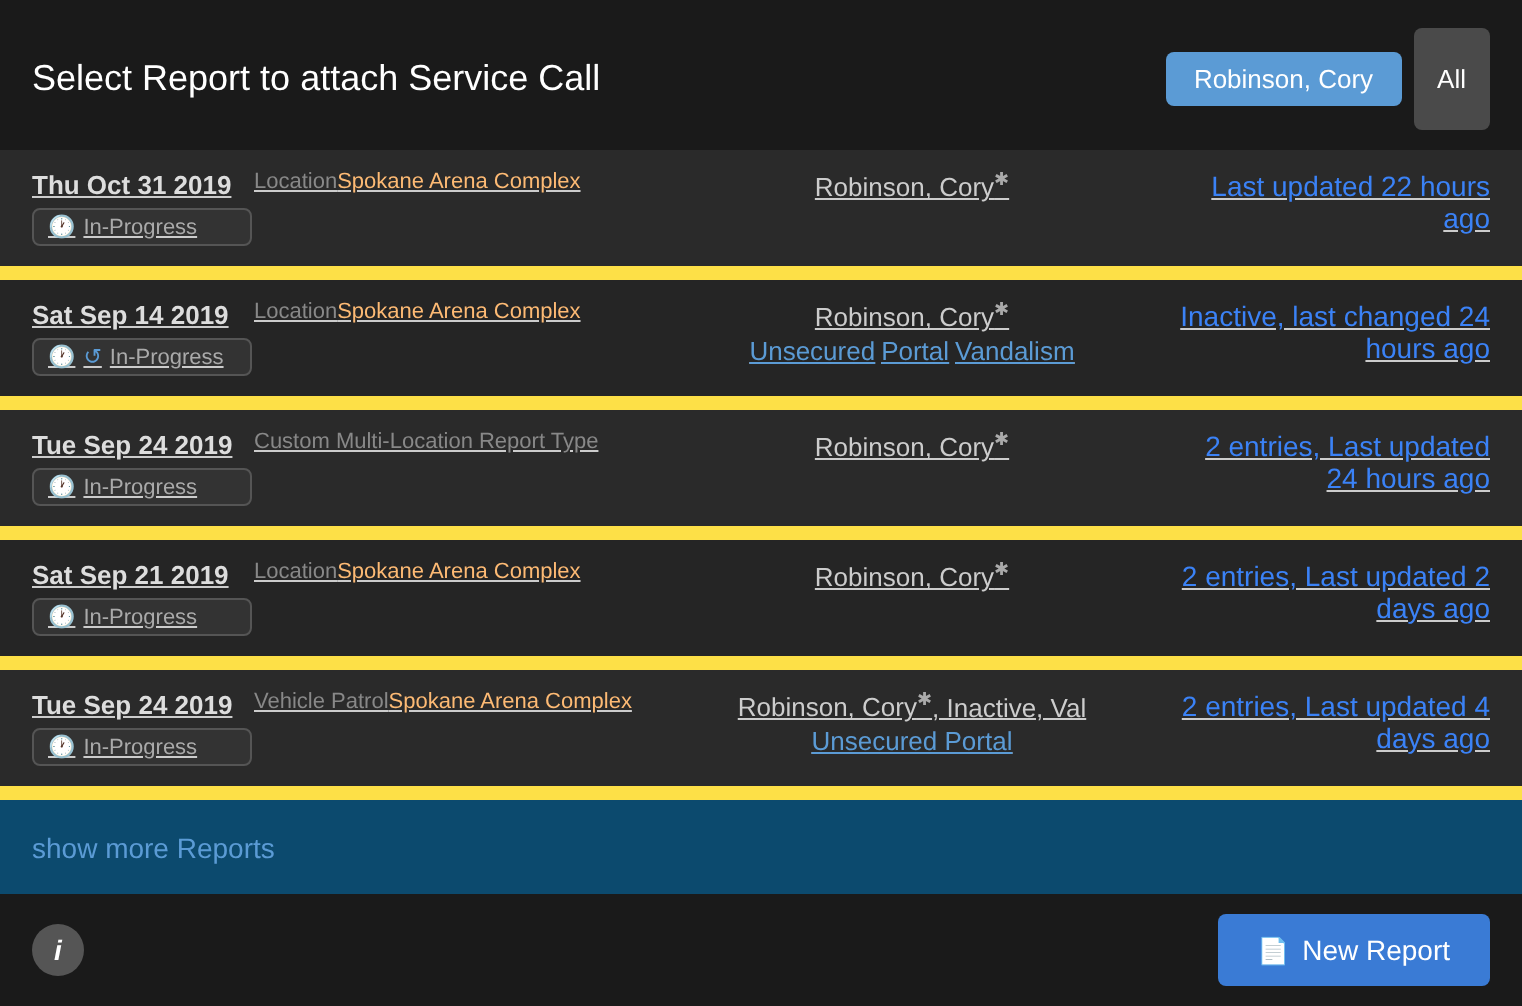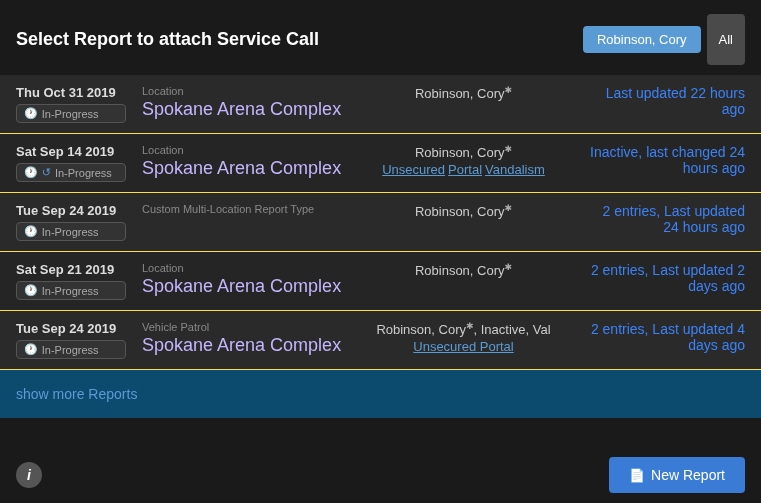--- a/index.html
+++ b/index.html
@@ -16,21 +16,21 @@
     .header {
       display: flex;
       align-items: center;
       justify-content: space-between;
       padding: 14px 16px 10px 16px;
       background: #1a1a1a;
     }
     .header-title {
       color: #fff;
       font-size: 18px;
-      font-weight: bold;
+      font-weight: normal;
       text-align: center;
     }
     .header-right {
       display: flex;
       align-items: center;
       gap: 6px;
     }
     .btn-name {
       background: #5b9bd5;
       color: #fff;
@@ -50,23 +50,24 @@
       cursor: pointer;
     }
     .report-list {
       background: #2a2a2a;
       margin: 0;
     }
     .report-row {
       display: flex;
       align-items: flex-start;
       padding: 10px 16px;
-      border-bottom: 1px solid #fde047;
-      gap: 16px;
-      cursor: pointer;
+      border-bottom: 7px solid #fde047;
+      gap: 1px;
+      cursor: pointer;
+      text-decoration: underline;
     }
     .report-row.alt {
       background: #252525;
     }
     .col-date {
       min-width: 110px;
       display: flex;
       flex-direction: column;
       gap: 4px;
     }
@@ -87,30 +88,30 @@
       color: #aaa;
       white-space: nowrap;
     }
     .badge-spin {
       color: #5b9bd5;
     }
     .col-location {
       min-width: 180px;
       flex: 0 0 200px;
       display: flex;
-      flex-direction: column;
+      flex-direction: row;
     }
     .col-location-label {
       color: #888;
       font-size: 11px;
       margin-bottom: 2px;
     }
     .col-location-value {
-      color: #c4b5fd;
-      font-size: 18px;
+      color: #fdba74;
+      font-size: 11px;
     }
     .col-assignee {
       flex: 1;
       display: flex;
       flex-direction: column;
       gap: 2px;
       align-items: center;
     }
     .assignee-name {
       color: #ccc;

